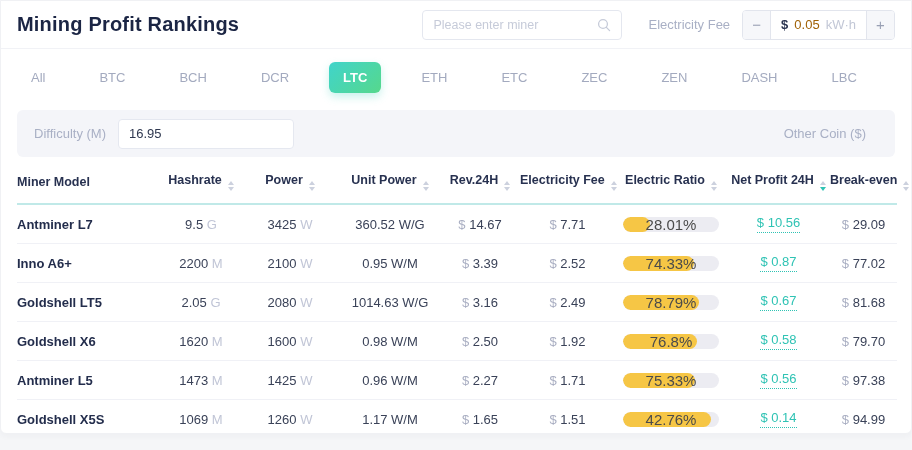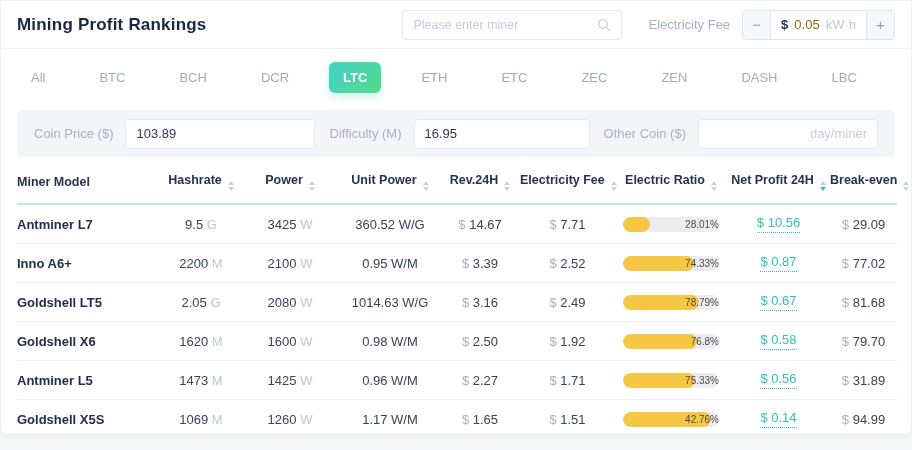--- a/index.html
+++ b/index.html
@@ -18,24 +18,24 @@
     overflow: hidden;
   }
 
   
   .topbar {
     height: 48px;
     display: flex; align-items: center;
     padding: 0 16px;
     border-bottom: 1px solid #f1f2f6;
   }
-  .page-title { font-size: 17px; font-weight: bold; color: #1b2544; letter-spacing: .2px; }
+  .page-title { font-size: 20px; font-weight: bold; color: #1b2544; letter-spacing: .2px; }
   .topbar-spacer { flex: 1; }
   .search-box {
-    width: 220px; height: 30px;
+    width: 200px; height: 30px;
     border: 1px solid #e4e7ef; border-radius: 4px;
     display: flex; align-items: center;
     padding: 0 10px; background: #fff;
   }
   .search-box input {
     flex: 1; border: none; outline: none; font-size: 12.5px;
     font-family: "Liberation Sans", sans-serif; color: #3a4258; background: transparent;
   }
   .search-box input::placeholder { color: #c6cbd9; }
   .search-icon { display: flex; align-items: center; }
@@ -116,22 +116,22 @@
   .model { color: #232d4c; font-weight: bold; }
   .num { color: #3a4258; }
   .unit { color: #c0c5d6; }
   .cur { color: #a9aec2; }
   .pill {
     position: relative; width: 96px; height: 15px; border-radius: 8px;
     background: var(--ratio-track); margin: 0 auto; overflow: hidden;
   }
   .pill .fill { position: absolute; left: 0; top: 0; bottom: 0; border-radius: 8px; background: var(--ratio-fill); }
   .pill .pill-label {
-    position: absolute; inset: 0; text-align: right; line-height: 15px;
-    font-size: 10px; color: #4b4b4b;
+    position: absolute; inset: 0; text-align: center; line-height: 15px;
+    font-size: 15px; color: #4b4b4b;
   }
   .profit {
     color: var(--accent); cursor: pointer; display: inline-block;
     border-bottom: 1px dotted var(--accent); padding-bottom: 2px; text-decoration: none;
   }
 </style>
 </head>
 <body>
 
 <div class="card">
@@ -171,30 +171,25 @@
       <div class="tab">ETH</div>
       <div class="tab">ETC</div>
       <div class="tab">ZEC</div>
       <div class="tab">ZEN</div>
       <div class="tab">DASH</div>
       <div class="tab">LBC</div>
     </div>
 
   <div class="filter-bar">
     <div class="filter-group">
-      <span class="filter-label">Coin Price ($)</span>
-      <input class="in-coin-price" type="text" value="103.89" style="">
-    </div>
-    <div class="filter-group">
       <span class="filter-label">Difficulty (M)</span>
       <input class="in-difficulty" type="text" value="16.95" style="">
     </div>
     <div class="filter-group">
       <span class="filter-label">Other Coin ($)</span>
-      <input class="in-other-fees" type="text" placeholder="day/miner" style="">
     </div>
   </div>
 
   <div class="table-wrap">
     <table>
       <colgroup>
         <col class="c-model">
           <col class="c-hash">
           <col class="c-power">
           <col class="c-upower">
@@ -313,21 +308,21 @@
             <td class="al-right"><span class="num">0.96 W/M</span></td>
             <td class="al-right"><span class="cur">$</span> <span class="num">2.27</span></td>
             <td class="al-right"><span class="cur">$</span> <span class="num">1.71</span></td>
             <td class="al-center">
               <div class="pill">
                 <div class="fill" style="width: 75.33%;"></div>
                 <span class="pill-label">75.33%</span>
               </div>
             </td>
             <td class="al-center"><a class="profit">$ 0.56</a></td>
-            <td class="al-right"><span class="cur">$</span> <span class="num">31.89</span></td>
+            <td class="al-right"><span class="cur">$</span> <span class="num">97.38</span></td>
           </tr>
           <tr>
             <td class="al-left"><span class="model">Goldshell X5S</span></td>
             <td class="al-right"><span class="num">1069</span> <span class="unit">M</span></td>
             <td class="al-right"><span class="num">1260</span> <span class="unit">W</span></td>
             <td class="al-right"><span class="num">1.17 W/M</span></td>
             <td class="al-right"><span class="cur">$</span> <span class="num">1.65</span></td>
             <td class="al-right"><span class="cur">$</span> <span class="num">1.51</span></td>
             <td class="al-center">
               <div class="pill">

